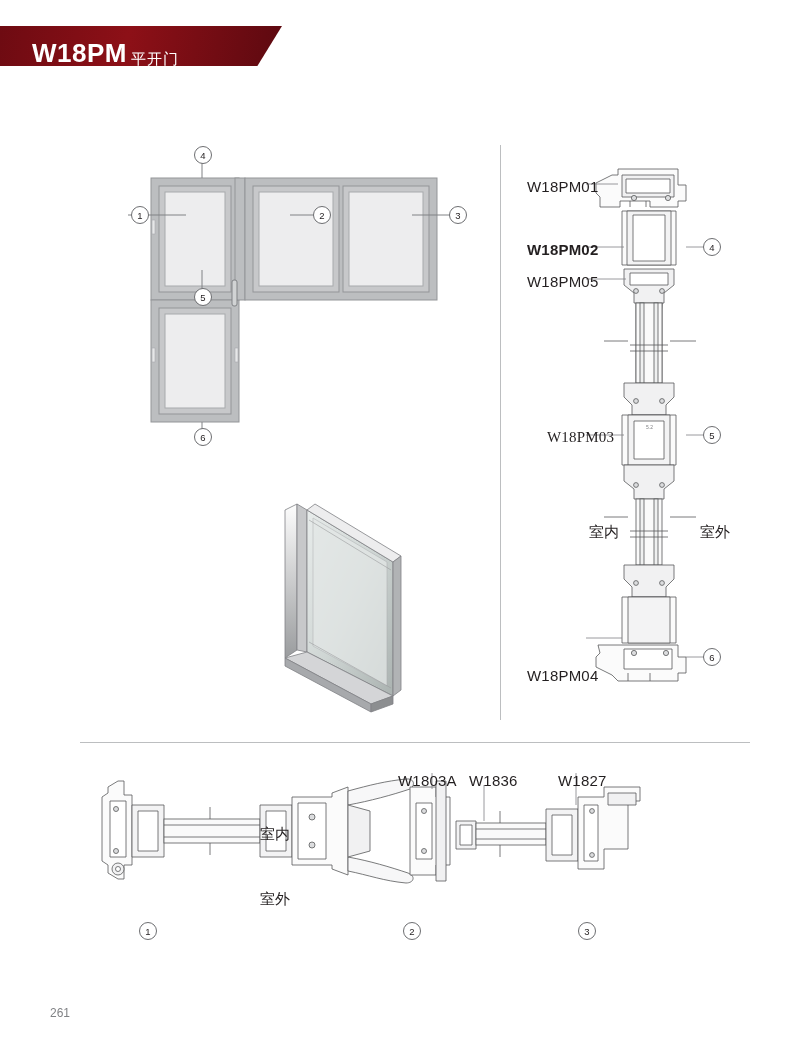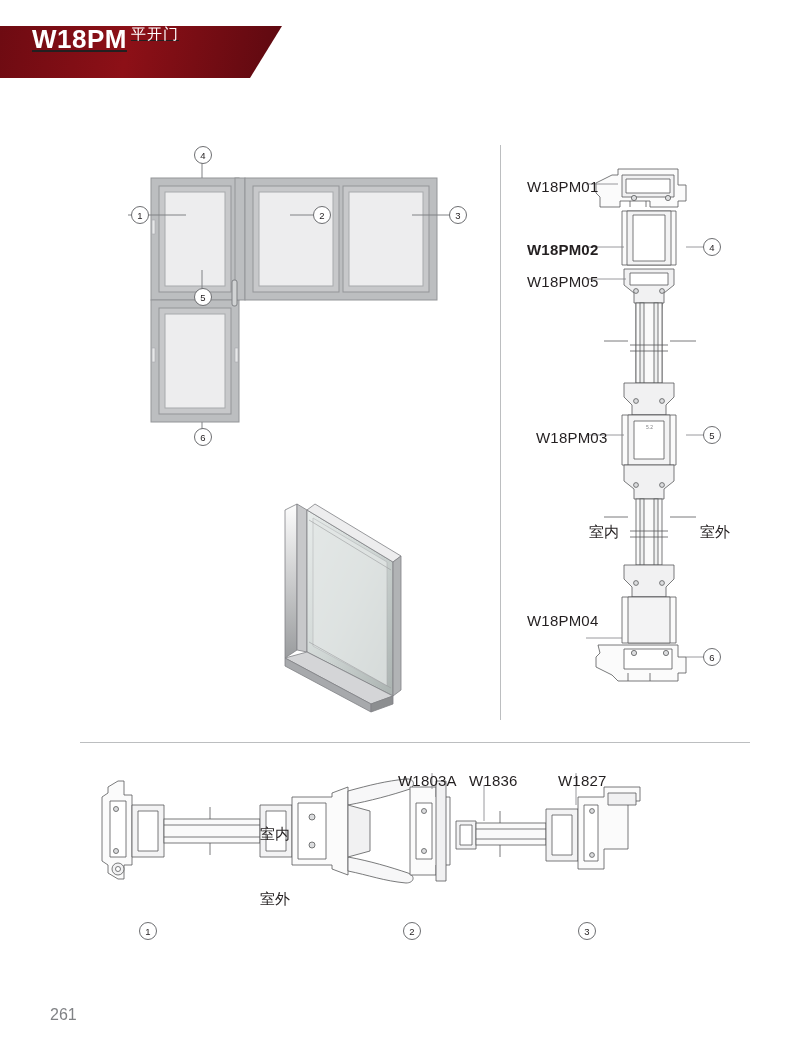--- a/index.html
+++ b/index.html
@@ -15,26 +15,25 @@
     color: #231f20;
     overflow: hidden;
   }
 
   
   #header-banner {
     position: absolute;
     left: 0;
     top: 26px;
     width: 282px;
-    height: 52px;
+    height: 40px;
     background: linear-gradient(100deg, #6e0b12 0%, #8d1017 45%, #5d0910 100%);
     clip-path: polygon(0 0, 282px 0, 250px 52px, 0 52px);
     display: flex;
-    align-items: flex-start;
-    text-decoration: underline;
+    align-items: flex-end;
   }
   #header-title {
     color: #ffffff;
     font-size: 26px;
     font-weight: bold;
     letter-spacing: 0.5px;
     margin-left: 32px;
     line-height: 1;
   }
   #header-subtitle {
@@ -77,21 +76,21 @@
   .divider {
     position: absolute;
     background: #bcbec0;
   }
 
   
   #page-number {
     position: absolute;
     left: 50px;
     top: 1006px;
-    font-size: 16px;
+    font-size: 12px;
     color: #808285;
   }
 
   
   #door-elevation { position: absolute; left: 150px; top: 170px; }
 
   
   #iso-drawing { position: absolute; left: 245px; top: 500px; width: 200px; height: 200px; }
 
   
@@ -267,22 +266,22 @@
       <line x1="186" y1="102" x2="210" y2="102"></line>
       <line x1="186" y1="290" x2="210" y2="290"></line>
       <line x1="186" y1="512" x2="210" y2="512"></line>
     </g>
   </svg>
 </div>
 
 <div class="code-label" style="left:527px; top:178px;">W18PM01</div>
 <div class="code-label" style="left:527px; top:241px;font-weight:bold;">W18PM02</div>
 <div class="code-label" style="left:527px; top:273px;">W18PM05</div>
-<div class="code-label" style="left:536px; top:429px;">W18PM03</div>
-<div class="code-label" style="left:527px; top:612px;">W18PM04</div>
+<div class="code-label" style="left:547px; top:429px;font-family:Liberation Serif, serif;">W18PM03</div>
+<div class="code-label" style="left:527px; top:667px;">W18PM04</div>
 
 <div class="cn-label" style="left:589px; top:523px;">室内</div>
 <div class="cn-label" style="left:700px; top:523px;">室外</div>
 
 <div class="callout" style="left:703px; top:238px;">4</div>
 <div class="callout" style="left:703px; top:426px;">5</div>
 <div class="callout" style="left:703px; top:648px;">6</div>
 
 <div id="horizontal-section">
   <svg width="690" height="220" viewBox="0 0 690 220">

